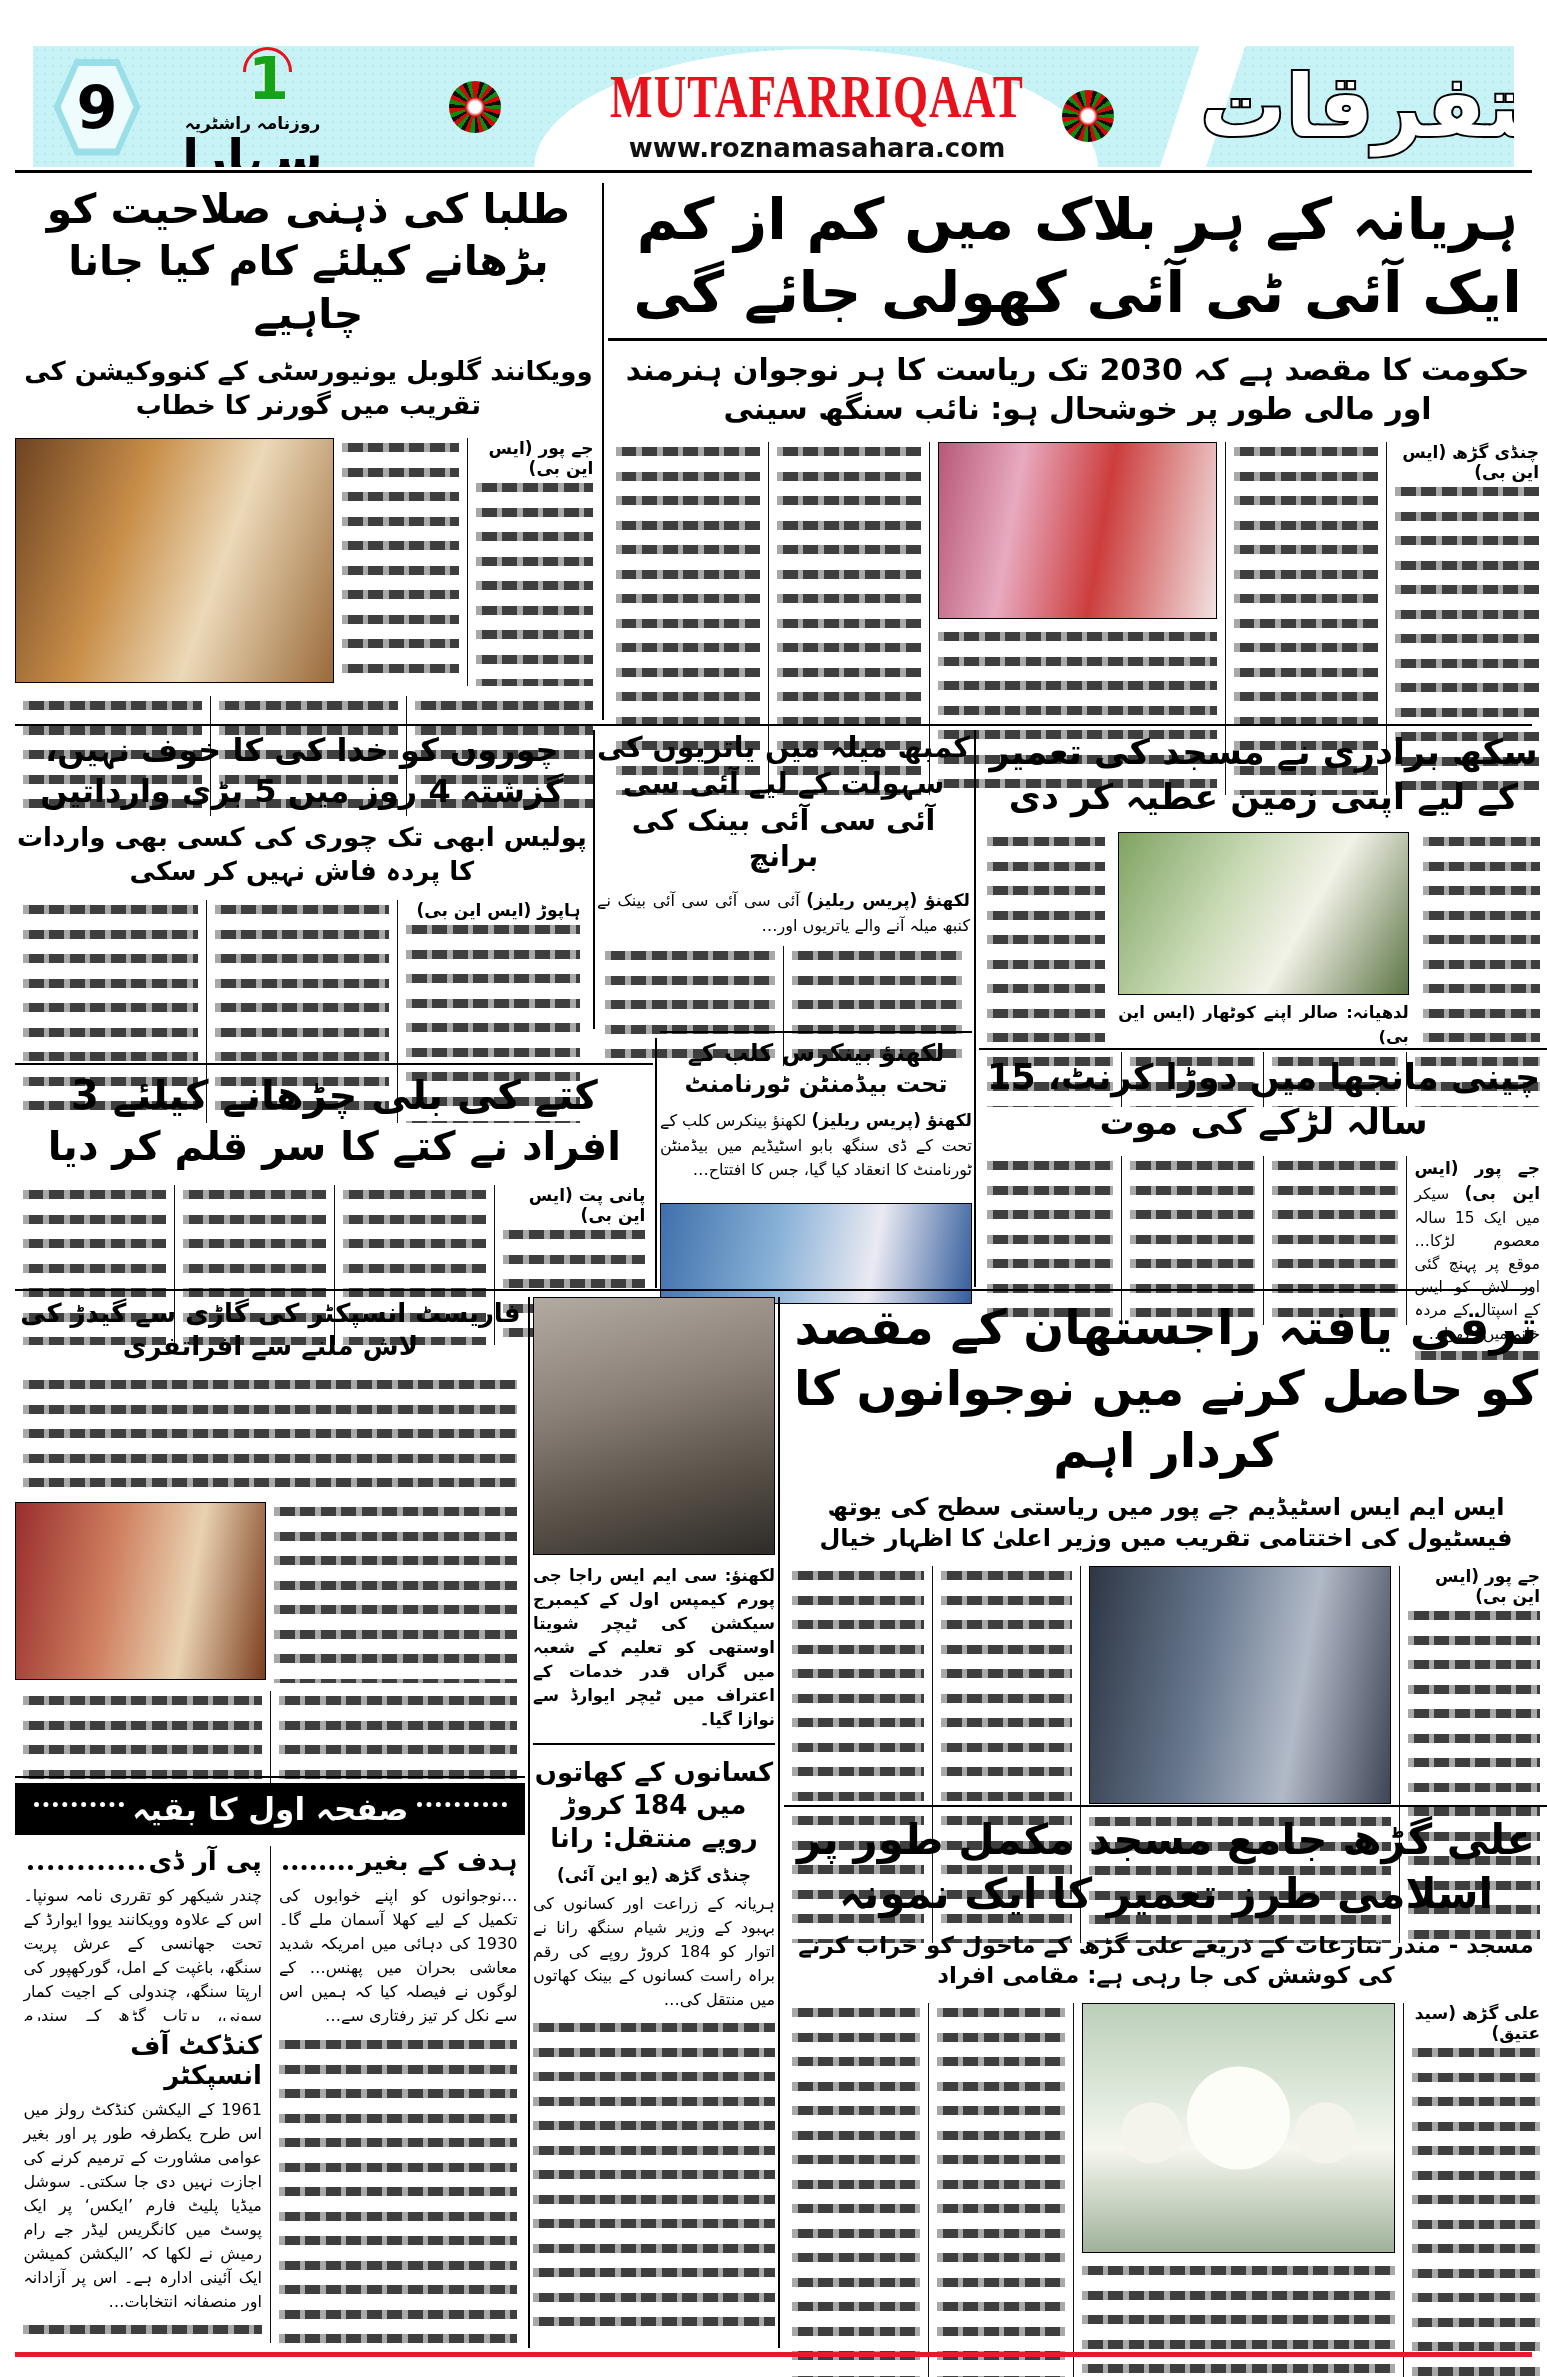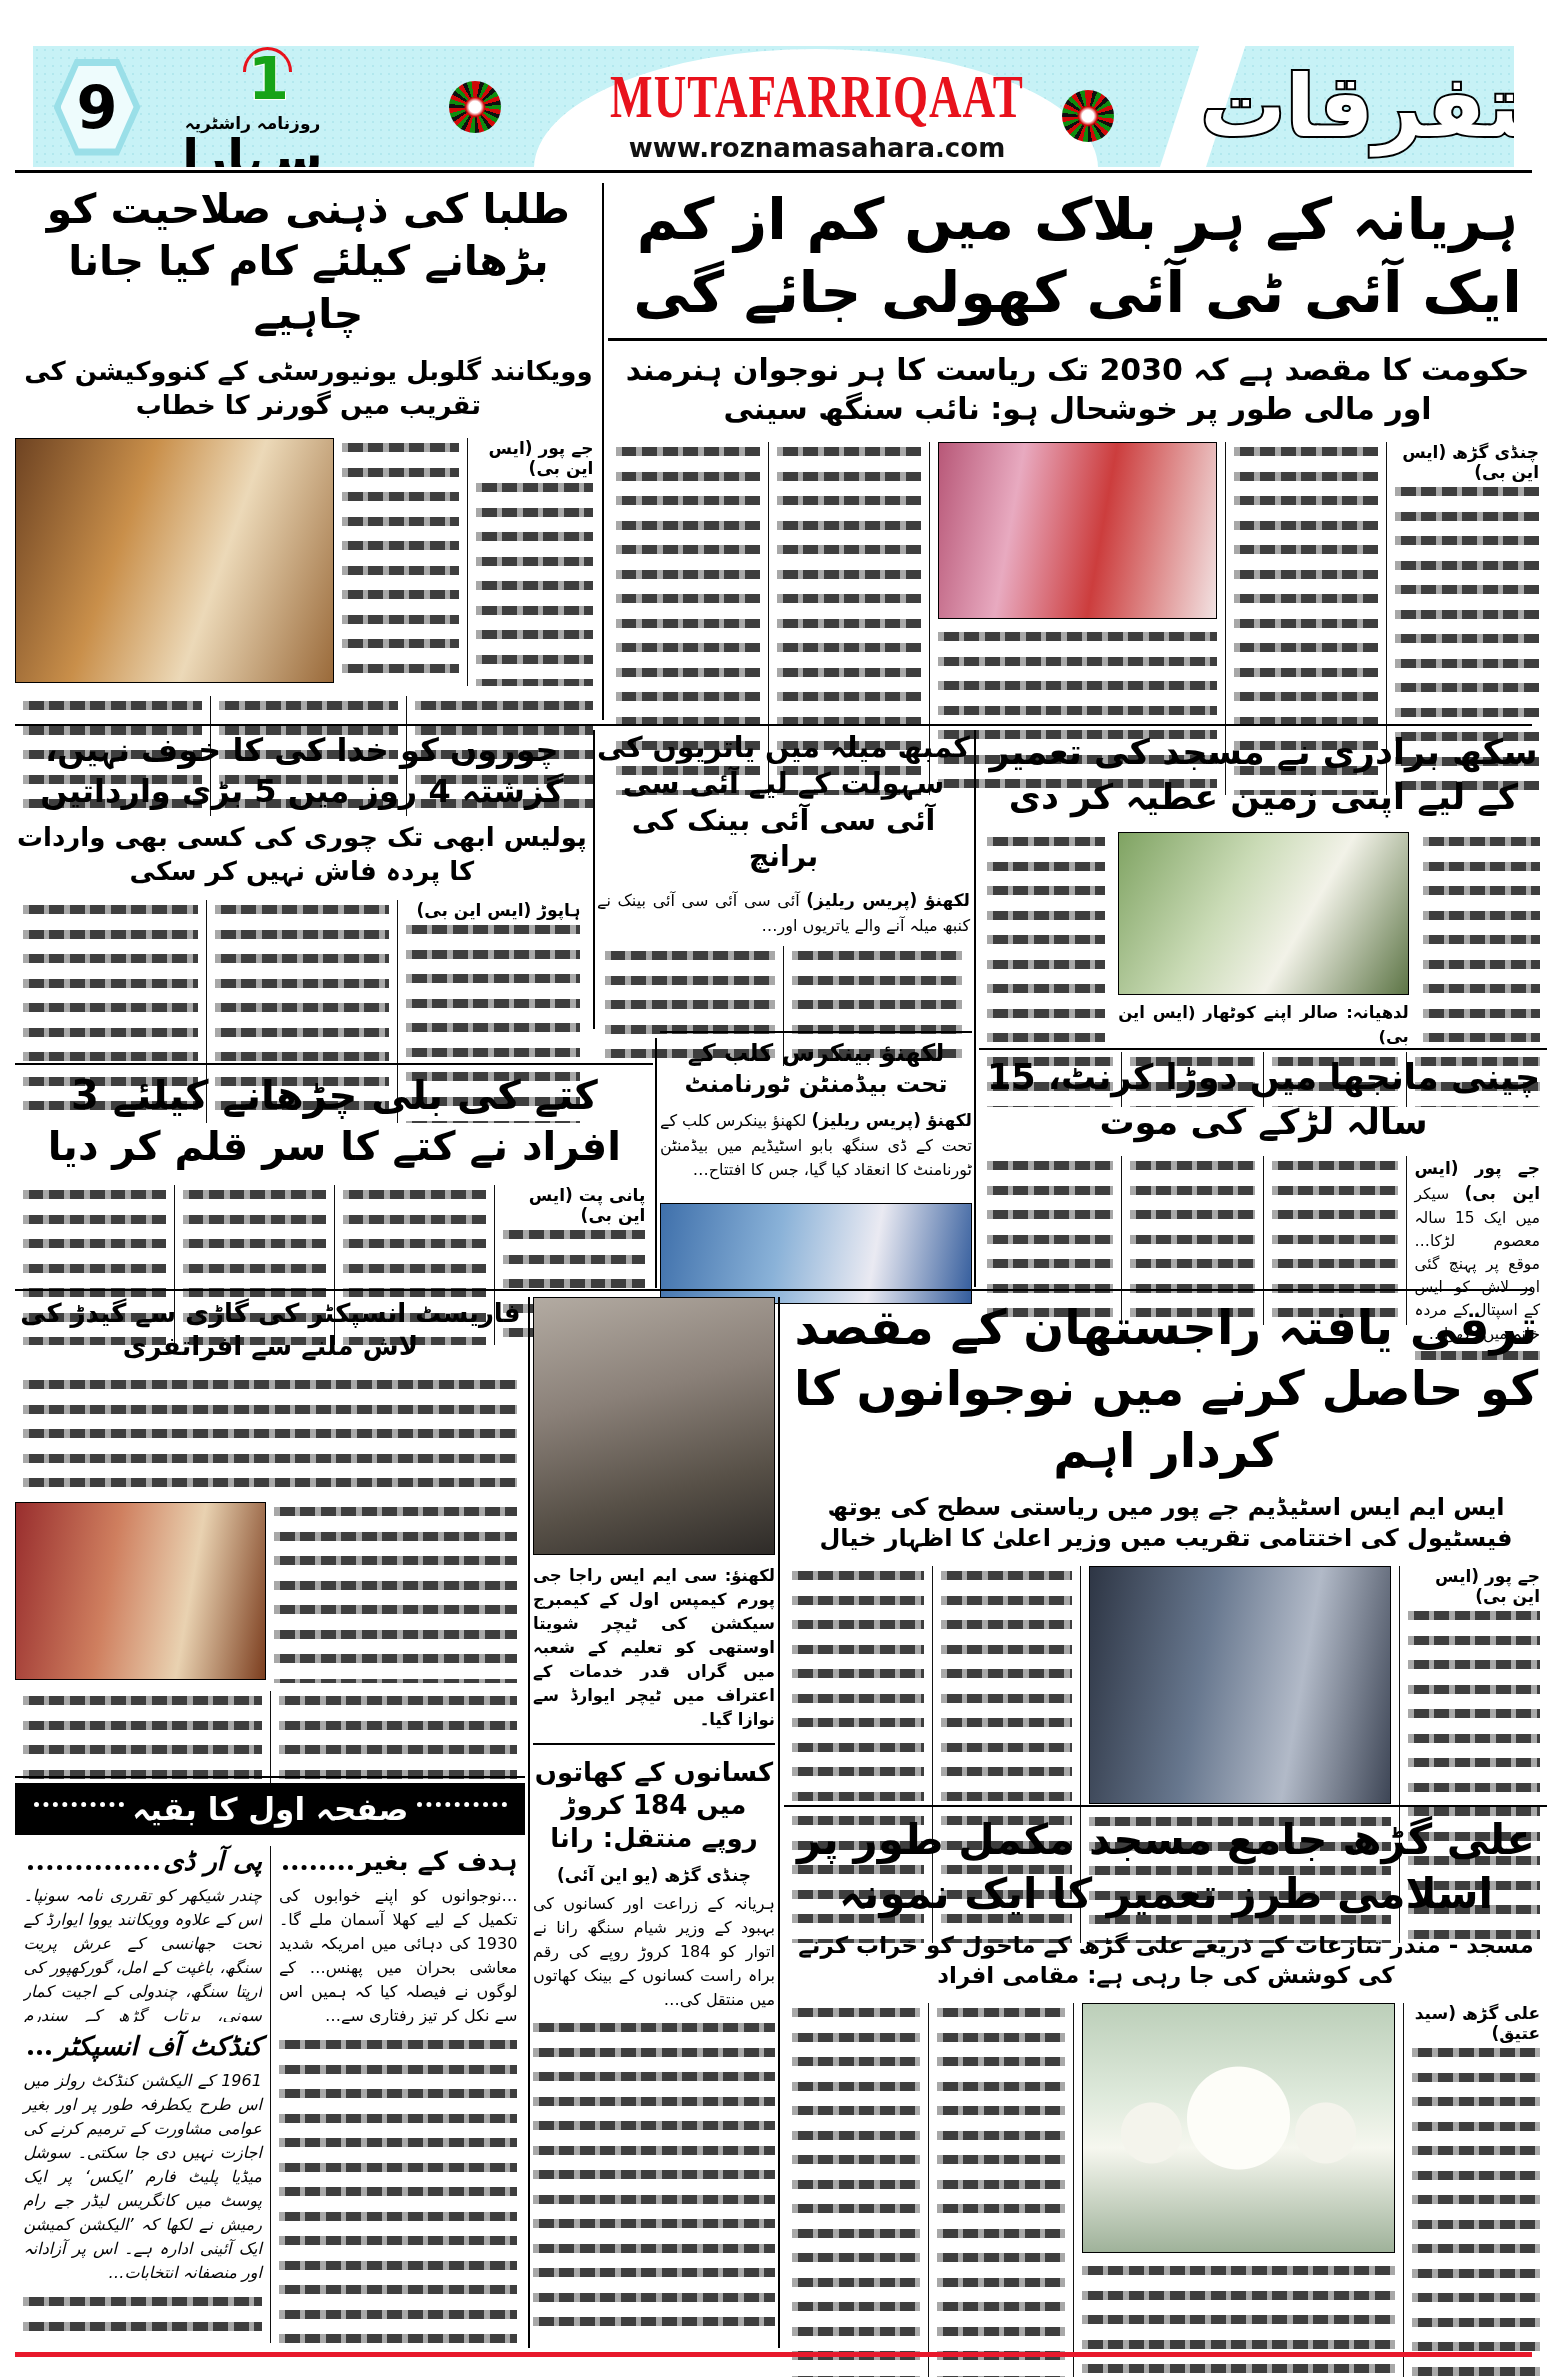--- a/index.html
+++ b/index.html
@@ -57,21 +57,21 @@
   .vrule { width:1.7px; background:#000; }
   #red-bottom { left:15.4px; top:2352px; width:1517px; height:5.1px; background:#e8192c; }
 
   
   .headline { font-weight:bold; text-align:center; direction:rtl; line-height:1.28; letter-spacing:-0.6px; }
   .subhead  { font-weight:bold; text-align:center; direction:rtl; line-height:1.3; }
   .byline   { font-weight:bold; font-size:17px; direction:rtl; }
   .bodytext { font-size:16px; line-height:1.5; text-align:justify; direction:rtl; }
   .cols { display:flex; direction:rtl; }
   .col  { flex:1 1 0; padding:0 8px; border-left:1.1px solid #111; display:flex; flex-direction:column; }
-  .col:last-child { border-left:none;font-style:italic; }
+  .col:last-child { border-left:none; }
   .ink { flex:1 1 auto; min-height:23px;
     background-image:
       repeating-linear-gradient(90deg, rgba(255,255,255,.55) 0 5.7px, rgba(255,255,255,0) 5.7px 20.5px),
       repeating-linear-gradient(180deg, #fff 0 5.1px, #3e3e3e 5.1px 14.2px, #fff 14.2px 24.5px);
   }
   .photo { border:1.7px solid #000; }
   .caption { font-weight:bold; font-size:16.5px; line-height:1.45; direction:rtl; text-align:justify; }
 
   .secline { display:flex; align-items:flex-end; direction:rtl; font-weight:bold; }
   .secline .dots { flex:1 1 auto; border-bottom:5.1px dotted #000; margin:0 4.6px 6.8px; }

